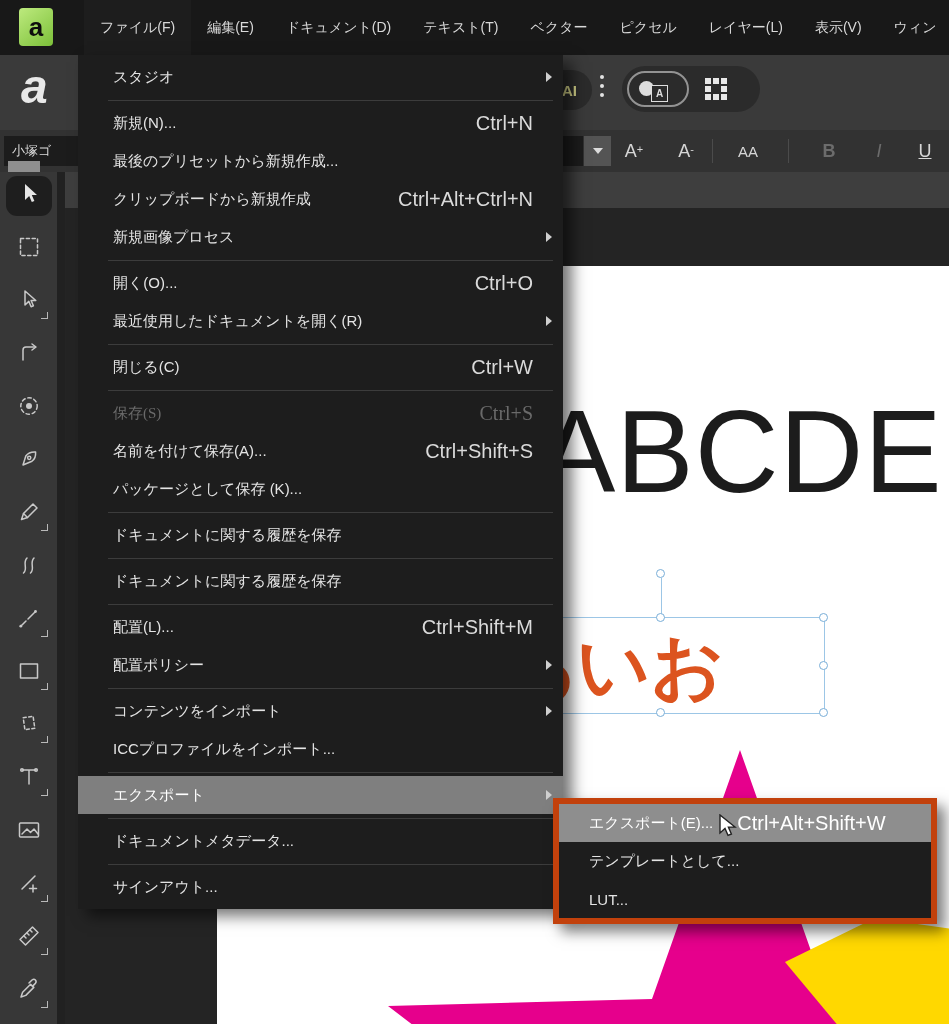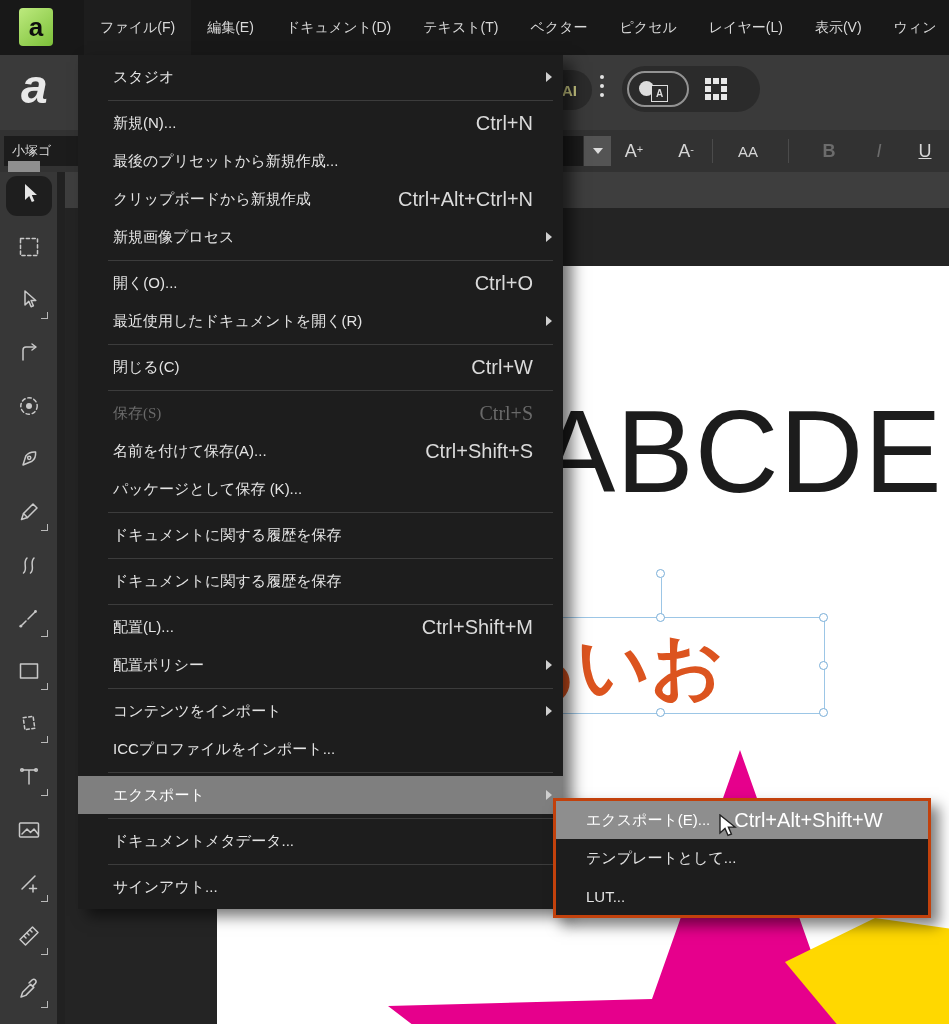--- a/index.html
+++ b/index.html
@@ -77,21 +77,21 @@
   .menu-row.disabled,.menu-row.disabled .shortcut{color:#6a6a6a;font-family:Liberation Serif, serif;}
   .menu-row.highlight{background:#7f7f7f;color:#fff;}
   .menu-row.highlight .shortcut{color:#fff;margin-left:24px;}
   .menu-sep{height:8px;display:flex;align-items:center;}
   .menu-sep i{display:block;height:1px;background:#3c3c3c;flex:1;margin:0 10px 0 30px;}
   .sub-arrow{position:absolute;right:11px;top:50%;margin-top:-5px;width:0;height:0;
              border-top:5px solid transparent;border-bottom:5px solid transparent;border-left:6px solid #cfcfcf;}
 
   
   .submenu{position:absolute;left:553px;top:798px;width:372px;z-index:11;background:#1d1d1d;
-           box-shadow:8px 8px 13px rgba(0,0,0,.5);border:3px solid #c2410c;}
+           box-shadow:8px 8px 13px rgba(0,0,0,.5);border:6px solid #c2410c;}
   .submenu .menu-row{padding:0 20px 0 30px;}
   .submenu .menu-row.highlight{background:#8e8e8e;}
 
   .cursor{position:absolute;left:718px;top:814px;z-index:30;}
 </style>
 </head>
 <body>
 
 <div id="app">
 

